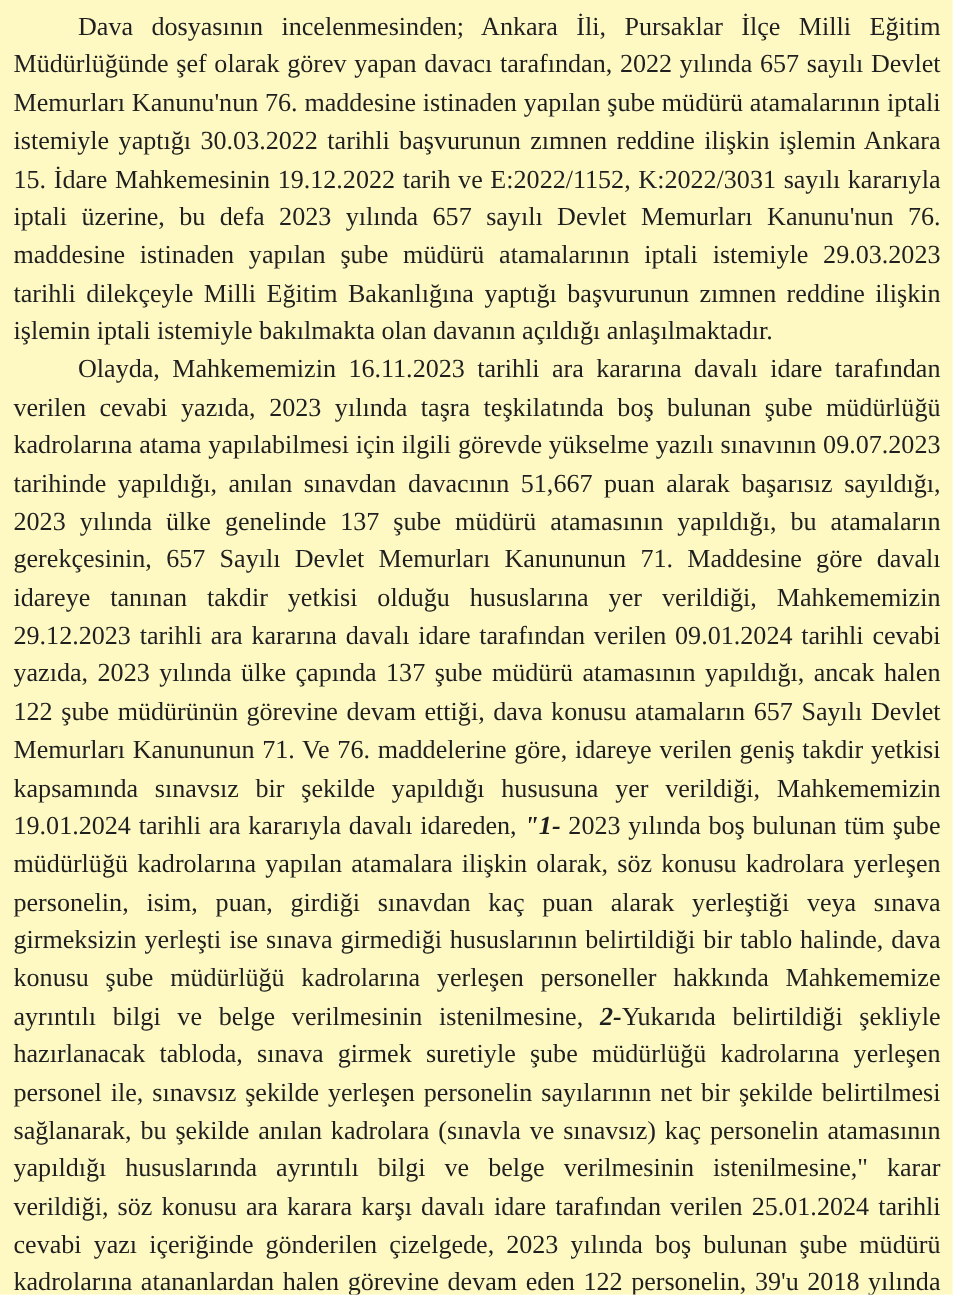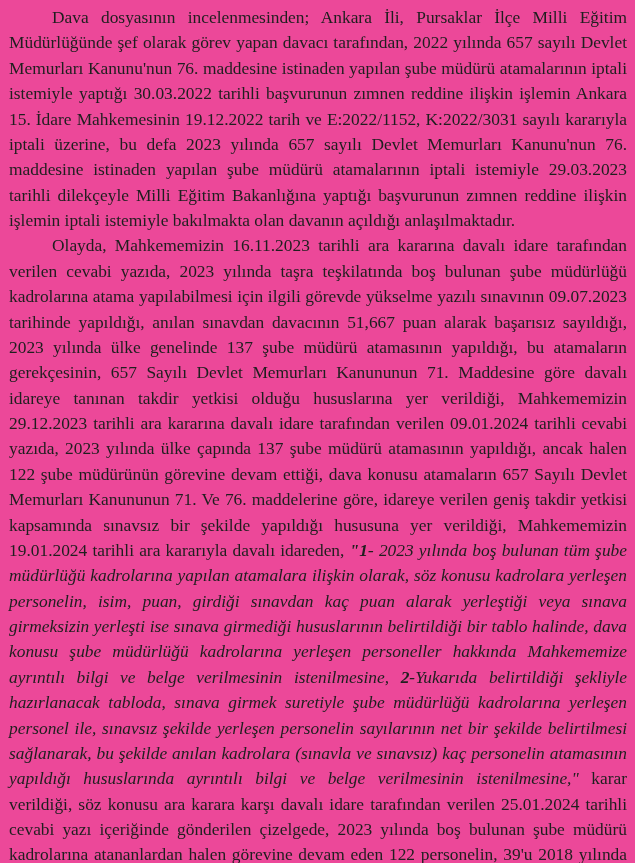--- a/index.html
+++ b/index.html
@@ -10,33 +10,33 @@
   body {
     width: 635px;
     height: 863px;
     overflow: hidden;
   }
   .page {
     box-sizing: border-box;
     width: 635px;
     height: 863px;
     padding: 5px 8px 0 9px;
-    background: #ec4899;
+    background: #fef9c3;
     font-family: "Liberation Serif", "DejaVu Serif", serif;
     font-size: 17.4px;
     line-height: 25.38px;
     color: #1f1f1f;
     text-align: justify;
   }
   .para {
     margin: 0;
     text-indent: 43px;
   }
   .seg { font-style: normal; font-weight: normal; }
-  .seg-italic { font-style: italic; font-weight: normal; }
+  .seg-italic { font-weight: normal; }
   .seg-bold-italic { font-style: italic; font-weight: bold; }
 </style>
 </head>
 <body>
 
 <div class="page">
   <p class="para"><span class="seg">Dava dosyasının incelenmesinden; Ankara İli, Pursaklar İlçe Milli Eğitim Müdürlüğünde şef olarak görev yapan davacı tarafından, 2022 yılında 657 sayılı Devlet Memurları Kanunu'nun 76. maddesine istinaden yapılan şube müdürü atamalarının iptali istemiyle yaptığı 30.03.2022 tarihli başvurunun zımnen reddine ilişkin işlemin Ankara 15. İdare Mahkemesinin 19.12.2022 tarih ve E:2022/1152, K:2022/3031 sayılı kararıyla iptali üzerine, bu defa 2023 yılında 657 sayılı Devlet Memurları Kanunu'nun 76. maddesine istinaden yapılan şube müdürü atamalarının iptali istemiyle 29.03.2023 tarihli dilekçeyle Milli Eğitim Bakanlığına yaptığı başvurunun zımnen reddine ilişkin işlemin iptali istemiyle bakılmakta olan davanın açıldığı anlaşılmaktadır.</span></p>
   <p class="para"><span class="seg">Olayda, Mahkememizin 16.11.2023 tarihli ara kararına davalı idare tarafından verilen cevabi yazıda, 2023 yılında taşra teşkilatında boş bulunan şube müdürlüğü kadrolarına atama yapılabilmesi için ilgili görevde yükselme yazılı sınavının 09.07.2023 tarihinde yapıldığı, anılan sınavdan davacının 51,667 puan alarak başarısız sayıldığı, 2023 yılında ülke genelinde 137 şube müdürü atamasının yapıldığı, bu atamaların gerekçesinin, 657 Sayılı Devlet Memurları Kanununun 71. Maddesine göre davalı idareye tanınan takdir yetkisi olduğu hususlarına yer verildiği, Mahkememizin 29.12.2023 tarihli ara kararına davalı idare tarafından verilen 09.01.2024 tarihli cevabi yazıda, 2023 yılında ülke çapında 137 şube müdürü atamasının yapıldığı, ancak halen 122 şube müdürünün görevine devam ettiği, dava konusu atamaların 657 Sayılı Devlet Memurları Kanununun 71. Ve 76. maddelerine göre, idareye verilen geniş takdir yetkisi kapsamında sınavsız bir şekilde yapıldığı hususuna yer verildiği, Mahkememizin 19.01.2024 tarihli ara kararıyla davalı idareden, </span><span class="seg-bold-italic">"1-</span><span class="seg-italic"> 2023 yılında boş bulunan tüm şube müdürlüğü kadrolarına yapılan atamalara ilişkin olarak, söz konusu kadrolara yerleşen personelin, isim, puan, girdiği sınavdan kaç puan alarak yerleştiği veya sınava girmeksizin yerleşti ise sınava girmediği hususlarının belirtildiği bir tablo halinde, dava konusu şube müdürlüğü kadrolarına yerleşen personeller hakkında Mahkememize ayrıntılı bilgi ve belge verilmesinin istenilmesine, </span><span class="seg-bold-italic">2-</span><span class="seg-italic">Yukarıda belirtildiği şekliyle hazırlanacak tabloda, sınava girmek suretiyle şube müdürlüğü kadrolarına yerleşen personel ile, sınavsız şekilde yerleşen personelin sayılarının net bir şekilde belirtilmesi sağlanarak, bu şekilde anılan kadrolara (sınavla ve sınavsız) kaç personelin atamasının yapıldığı hususlarında ayrıntılı bilgi ve belge verilmesinin istenilmesine,"</span><span class="seg"> karar verildiği, söz konusu ara karara karşı davalı idare tarafından verilen 25.01.2024 tarihli cevabi yazı içeriğinde gönderilen çizelgede, 2023 yılında boş bulunan şube müdürü kadrolarına atananlardan halen görevine devam eden 122 personelin, 39'u 2018 yılında yapılan görevde yükselme yazılı sınavına girdiği, bu personellerden 15'inin başarısız olduğu, 24'ünün ise başarılı olduğu, ancak başarılı olan 24 personelden 23'ünün Yönetmelik hükmü gereği sözlü sınava alınacak ve ilan edilen kadro sayısının üç katı kadar olan başarı listesine giremediğinden sözlü sınava katılmaya hak kazanamadığı, sözlü sınava girmeye hak kazanan 1 personelin ise yazılı ve sözlü sınav sonrasında yapmış olduğu tercihlerine yerleşemediği, görevde yükselme sınavına giren 39 personelin dışında kalan 83 personel ise görevde yükselme sınavına girmediği hususlarına yer verildiği görülmektedir.</span></p>
 </div>
 

